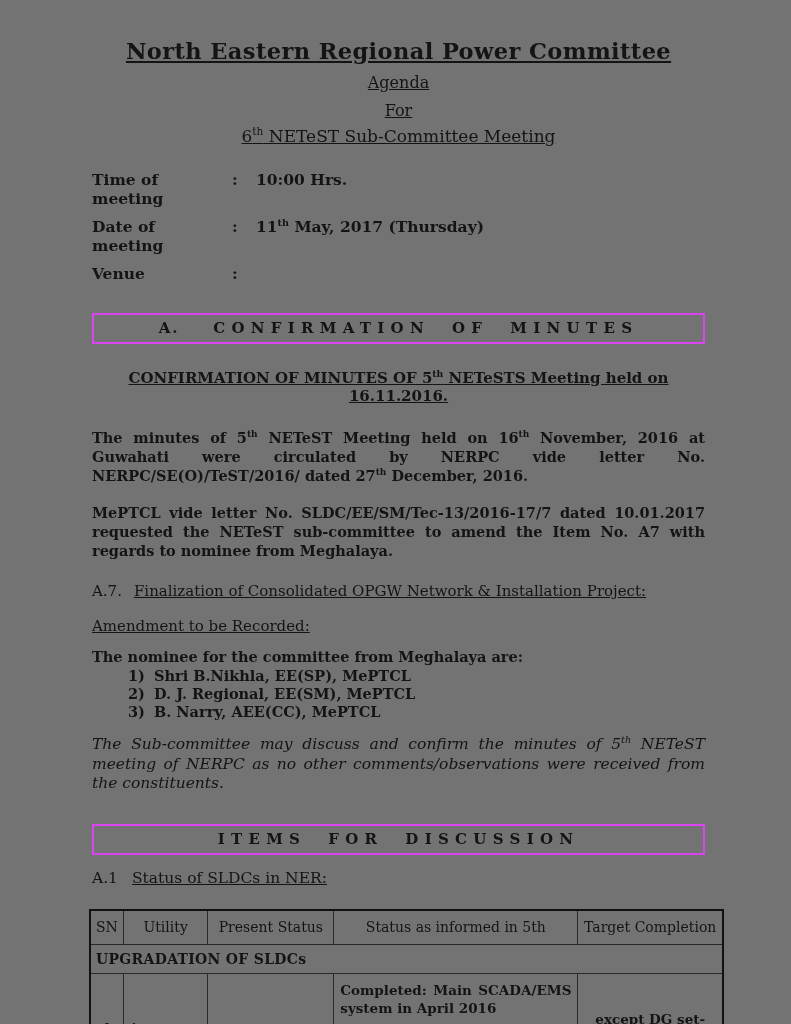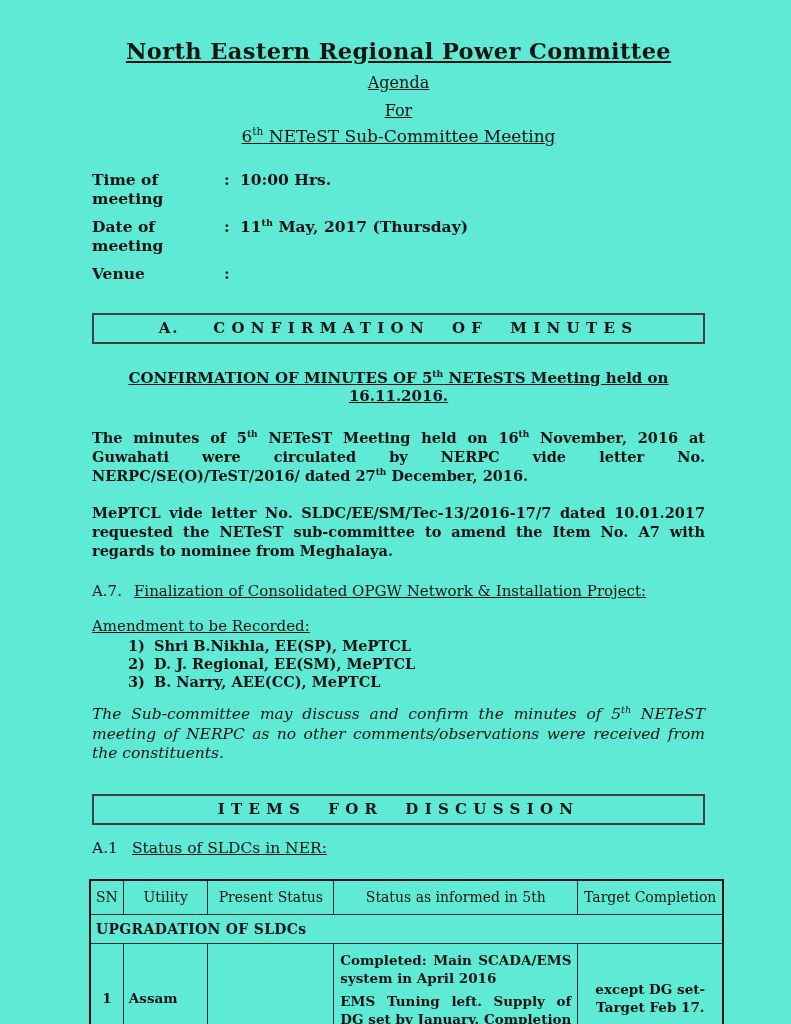--- a/index.html
+++ b/index.html
@@ -1,19 +1,19 @@
 <!DOCTYPE html>
 <html><head>
 <meta charset="utf-8">
 <style>
   * { box-sizing: border-box; }
   html, body { margin: 0; padding: 0; background: #ffffff; }
   .page {
     width: 791px; height: 1024px;
-    background: #5eead4;
+    background: #737373;
     color: #141414;
     font-family: "DejaVu Serif", serif;
     padding: 38px 86px 0 92px;
     overflow: hidden;
     position: relative;
   }
   sup { font-size: 0.62em; vertical-align: super; line-height: 0; }
 
   
   .doc-title {
@@ -24,27 +24,27 @@
   }
   .sub-line {
     text-align: center; font-weight: normal;
     margin-top: 9px; font-size: 16px;
   }
   .sub-line .u { text-decoration: underline; }
   .meeting-title { font-size: 17px; margin-top: 6px; }
 
   
   .meeting-info { margin-top: 24px; font-size: 15.5px; font-weight: bold; }
-  .mi-row { display: flex; margin-bottom: 9px; }
+  .mi-row { display: flex; margin-bottom: 9px; gap: 8px; }
   .mi-label { width: 132px; }
   .mi-colon { width: 16px; text-align: left; }
 
   
   .section-box {
-    border: 2px solid #404040;
+    border: 2px solid #d946ef;
     margin-top: 30px;
     padding: 4px 2px 5px 2px;
     text-align: center;
     font-weight: bold; font-size: 15px;
     letter-spacing: 0.42em;
     word-spacing: 0.7em;
     white-space: nowrap;
   }
   .section-box .prefix { margin-right: 34px; letter-spacing: 0.12em; }
 
@@ -153,20 +153,21 @@
   <p class="para first">The minutes of 5<sup>th</sup> NETeST Meeting held on 16<sup>th</sup> November, 2016 at Guwahati were circulated by NERPC vide letter No. NERPC/SE(O)/TeST/2016/ dated 27<sup>th</sup> December, 2016.</p>
 
   <p class="para">MePTCL vide letter No. SLDC/EE/SM/Tec-13/2016-17/7 dated 10.01.2017 requested the NETeST sub-committee to amend the Item No. A7 with regards to nominee from Meghalaya.</p>
 
   <div class="item-heading">
     <span class="num">A.7.</span><span class="u">Finalization of Consolidated OPGW Network &amp; Installation Project:</span>
   </div>
 
   <div class="amendment">Amendment to be Recorded:</div>
 
+  <div class="nominee-intro">The nominee for the committee from Meghalaya are:</div>
   <div class="nominee-list">
     <div class="nominee-item">
       <span class="n-num">1)</span>
       <span>Shri B.Nikhla, EE(SP), MePTCL</span>
     </div>
     <div class="nominee-item">
       <span class="n-num">2)</span>
       <span>D. J. Regional, EE(SM), MePTCL</span>
     </div>
     <div class="nominee-item">

